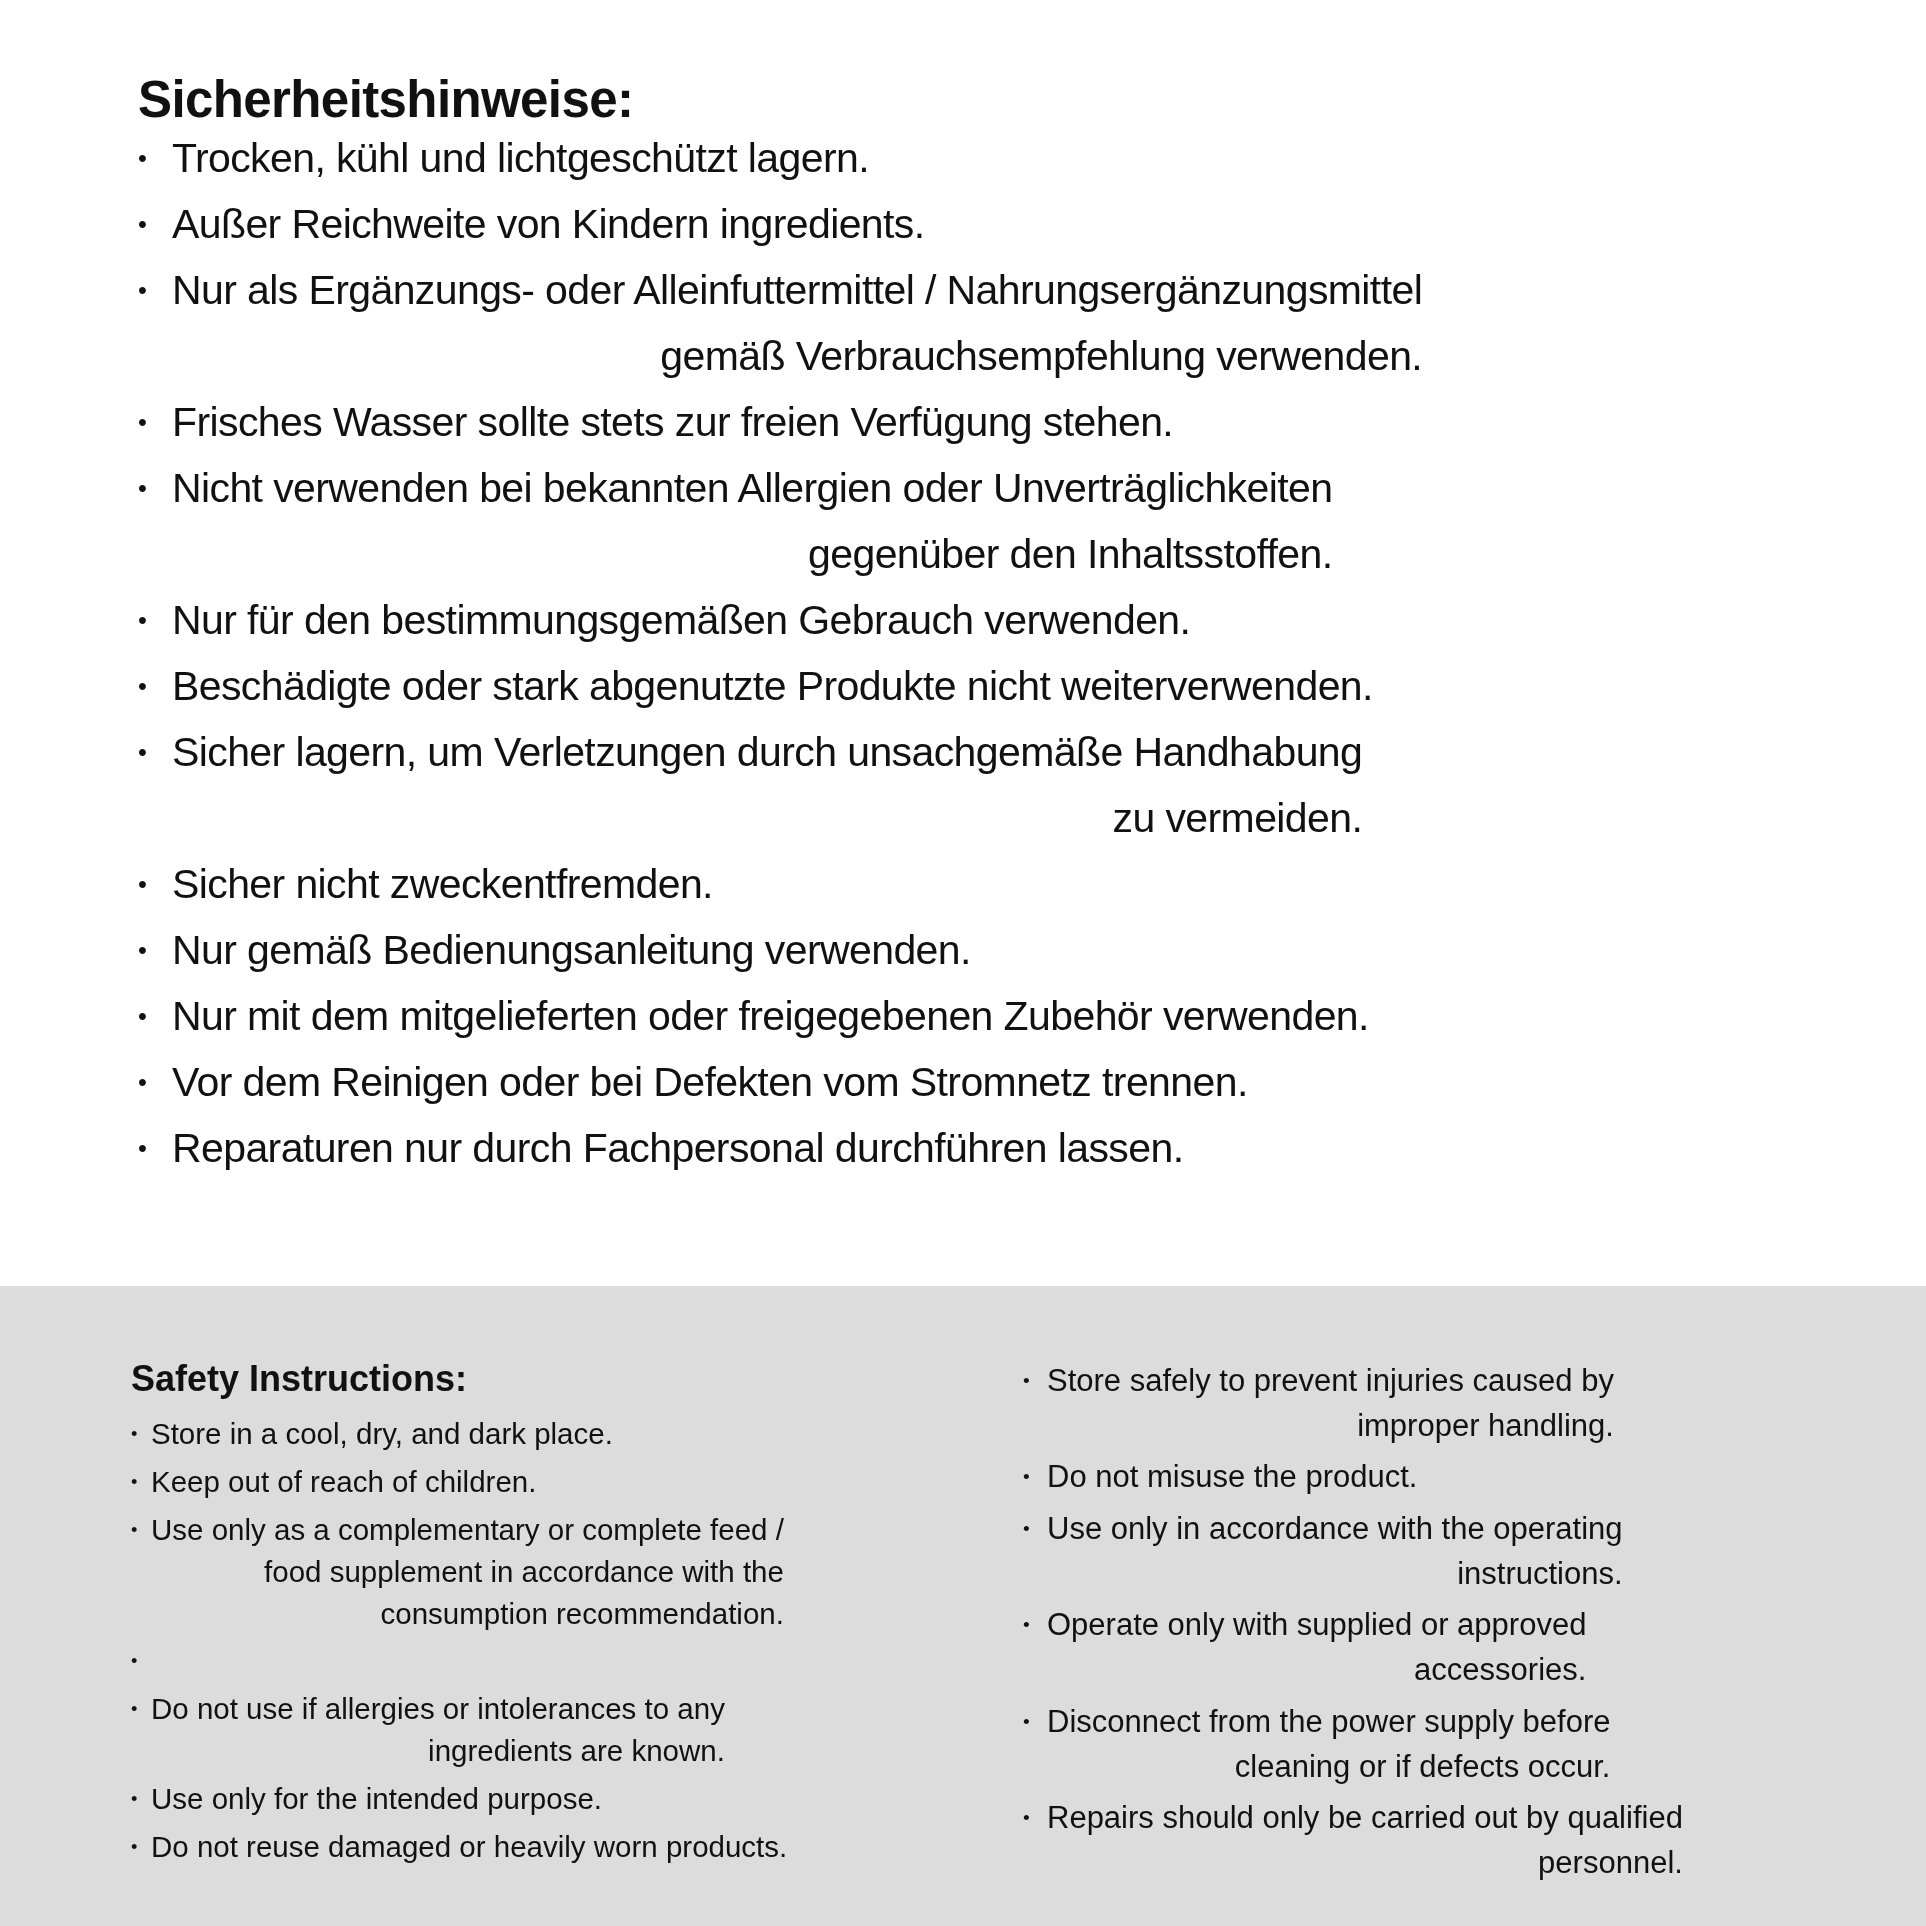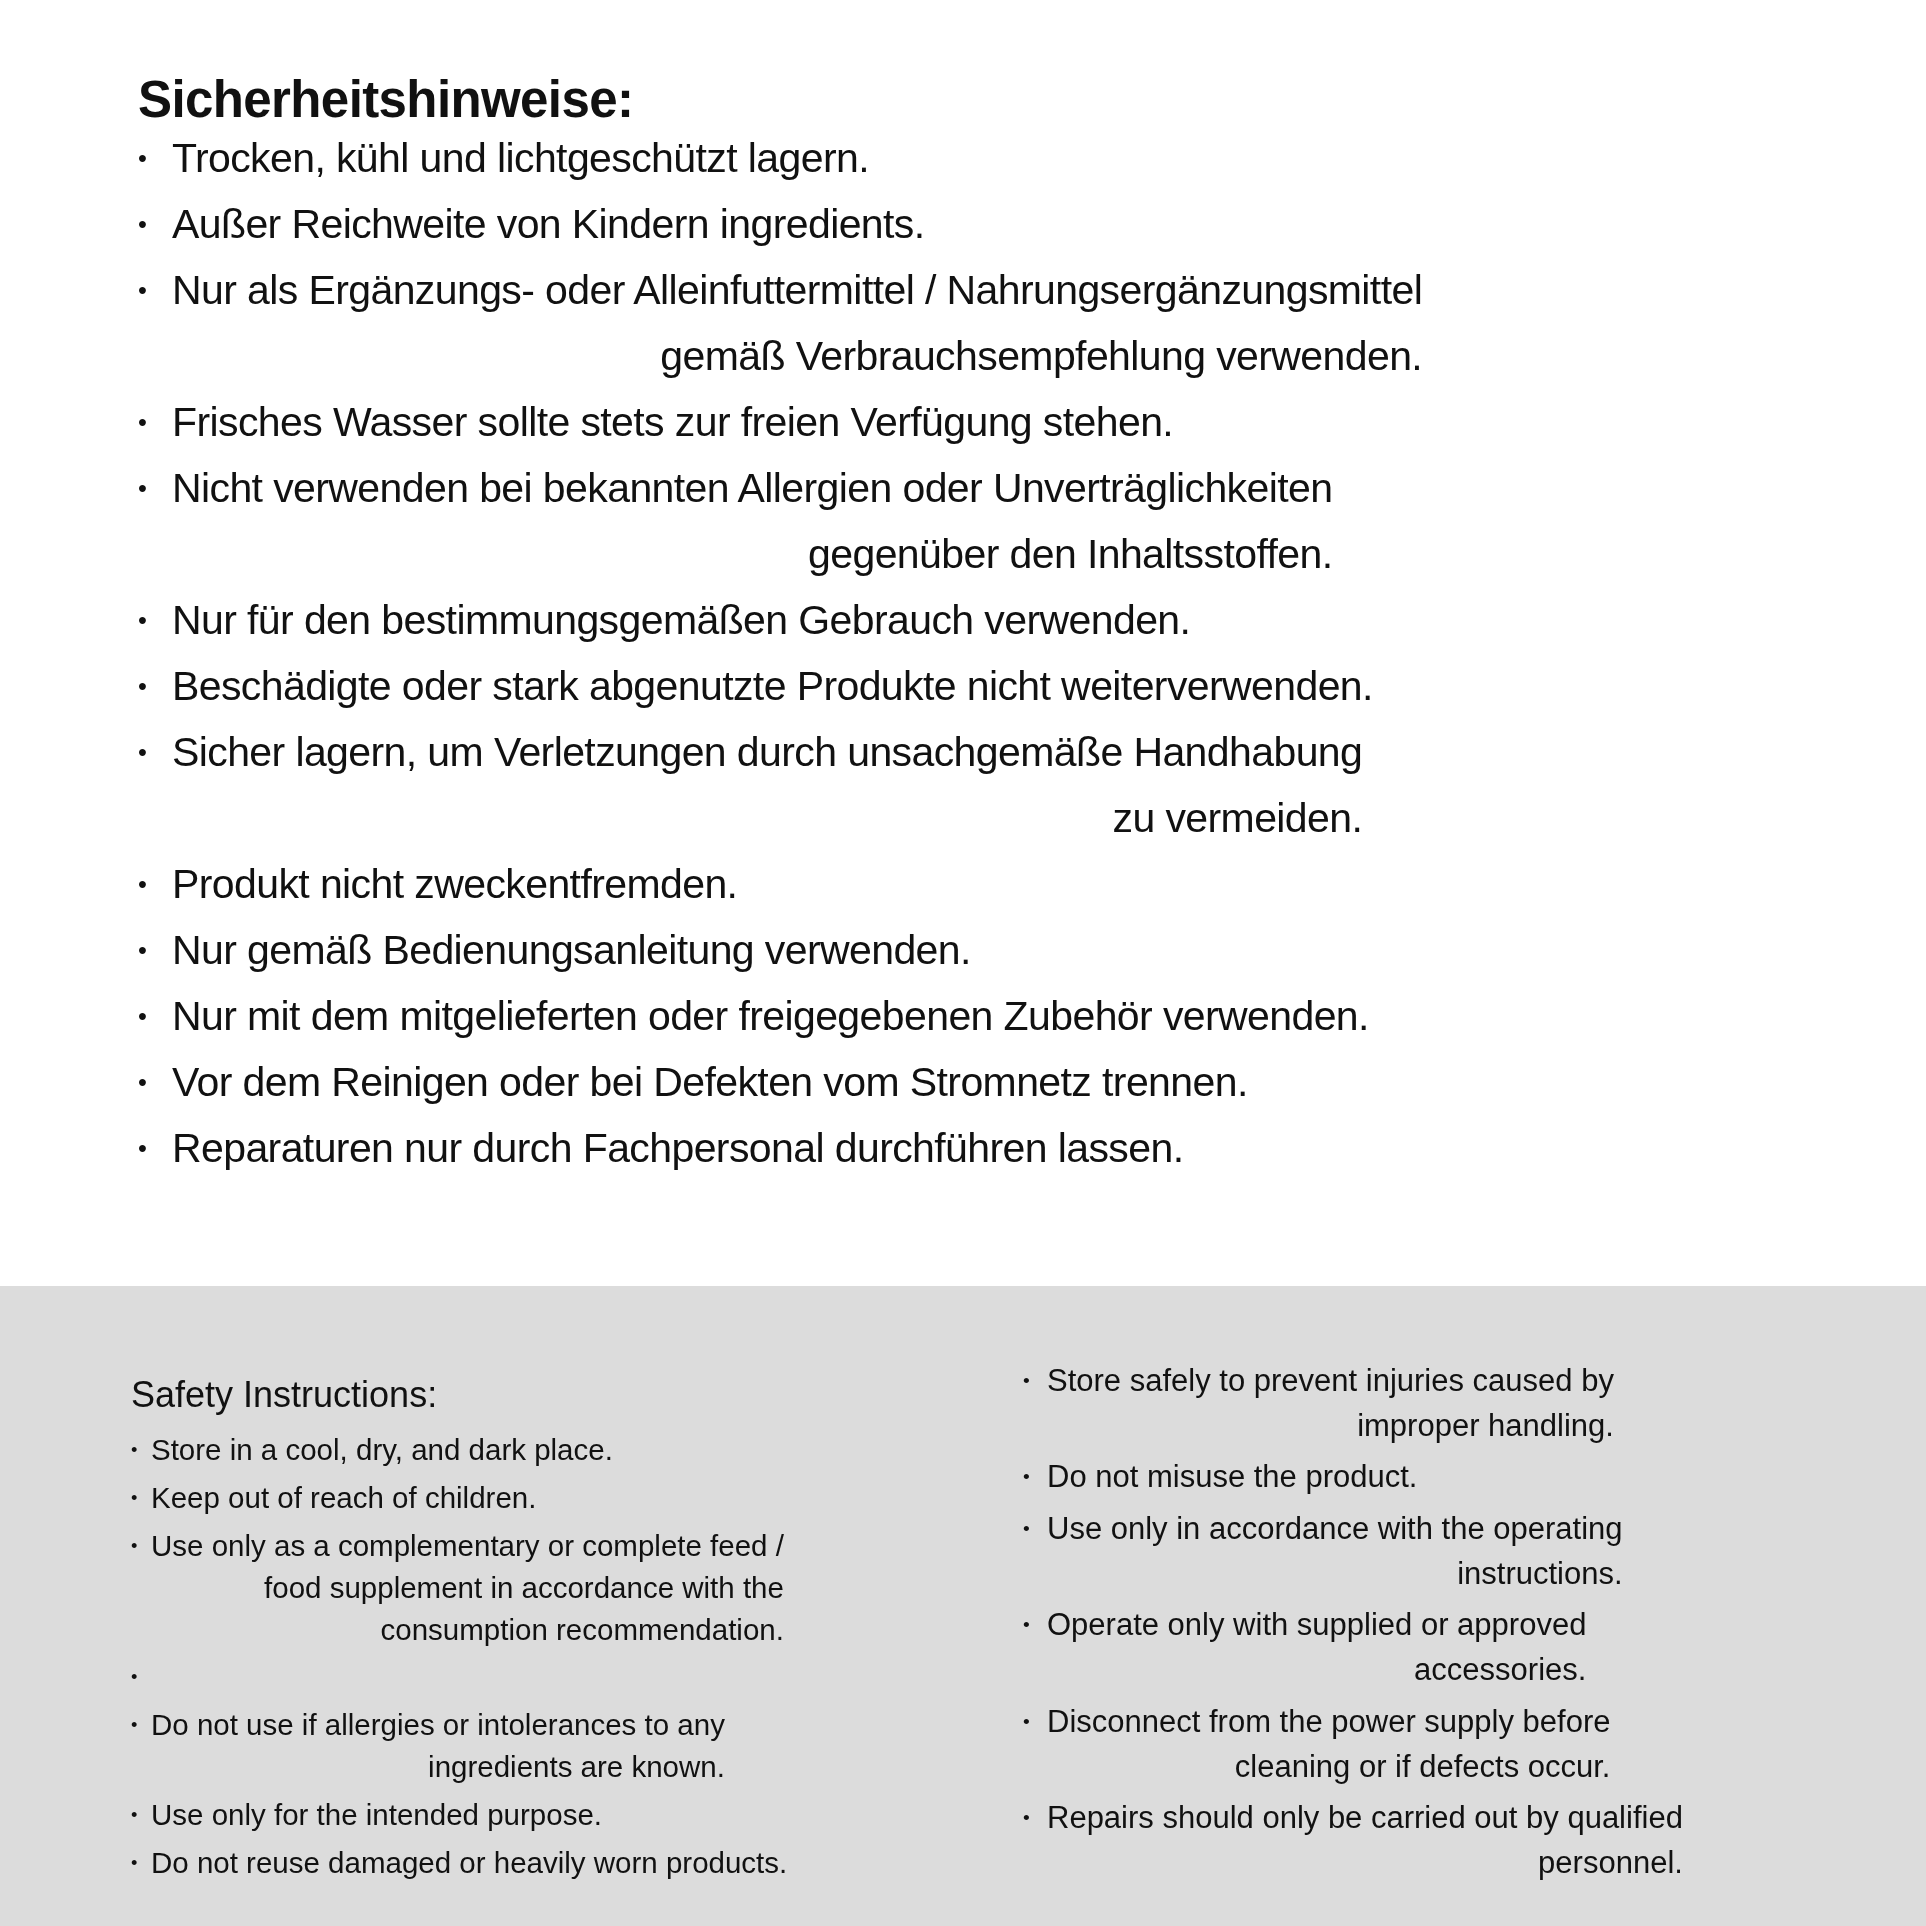--- a/index.html
+++ b/index.html
@@ -44,23 +44,23 @@
     box-sizing: border-box;
     height: 640px;
     background: #dcdcdc;
     padding: 72px 61px 0 131px;
     display: flex;
   }
   .en-left { width: 892px; flex: 0 0 auto; }
   .en-right { flex: 1 1 auto; }
   .en-title {
     font-size: 36px;
-    font-weight: 400;
+    font-weight: 700;
     line-height: 41px;
-    margin: 16px 0 14px 0;
+    margin: 0 0 14px 0;
   }
   .en-left-list { padding-left: 24px; font-size: 29.5px; }
   .en-left-list li { display: flex; line-height: 42px; margin-bottom: 5.8px; }
   .en-left-list .dot { width: 20px; }
   .en-right-list { padding-left: 0; font-size: 31px; }
   .en-right-list li { display: flex; line-height: 45px; margin-bottom: 6.4px; }
   .en-right-list .dot { width: 24px; }
 </style>
 </head>
 <body>
@@ -100,21 +100,21 @@
           <span class="dot">•</span>
           <span class="txt">Beschädigte oder stark abgenutzte Produkte nicht weiterverwenden.</span>
         </li>
       <li>
           <span class="dot">•</span>
           <span class="txt">Sicher lagern, um Verletzungen durch unsachgemäße Handhabung
 zu vermeiden.</span>
         </li>
       <li>
           <span class="dot">•</span>
-          <span class="txt">Produkt nicht zweckentfremden.</span>
+          <span class="txt">Sicher nicht zweckentfremden.</span>
         </li>
       <li>
           <span class="dot">•</span>
           <span class="txt">Nur gemäß Bedienungsanleitung verwenden.</span>
         </li>
       <li>
           <span class="dot">•</span>
           <span class="txt">Nur mit dem mitgelieferten oder freigegebenen Zubehör verwenden.</span>
         </li>
       <li>

